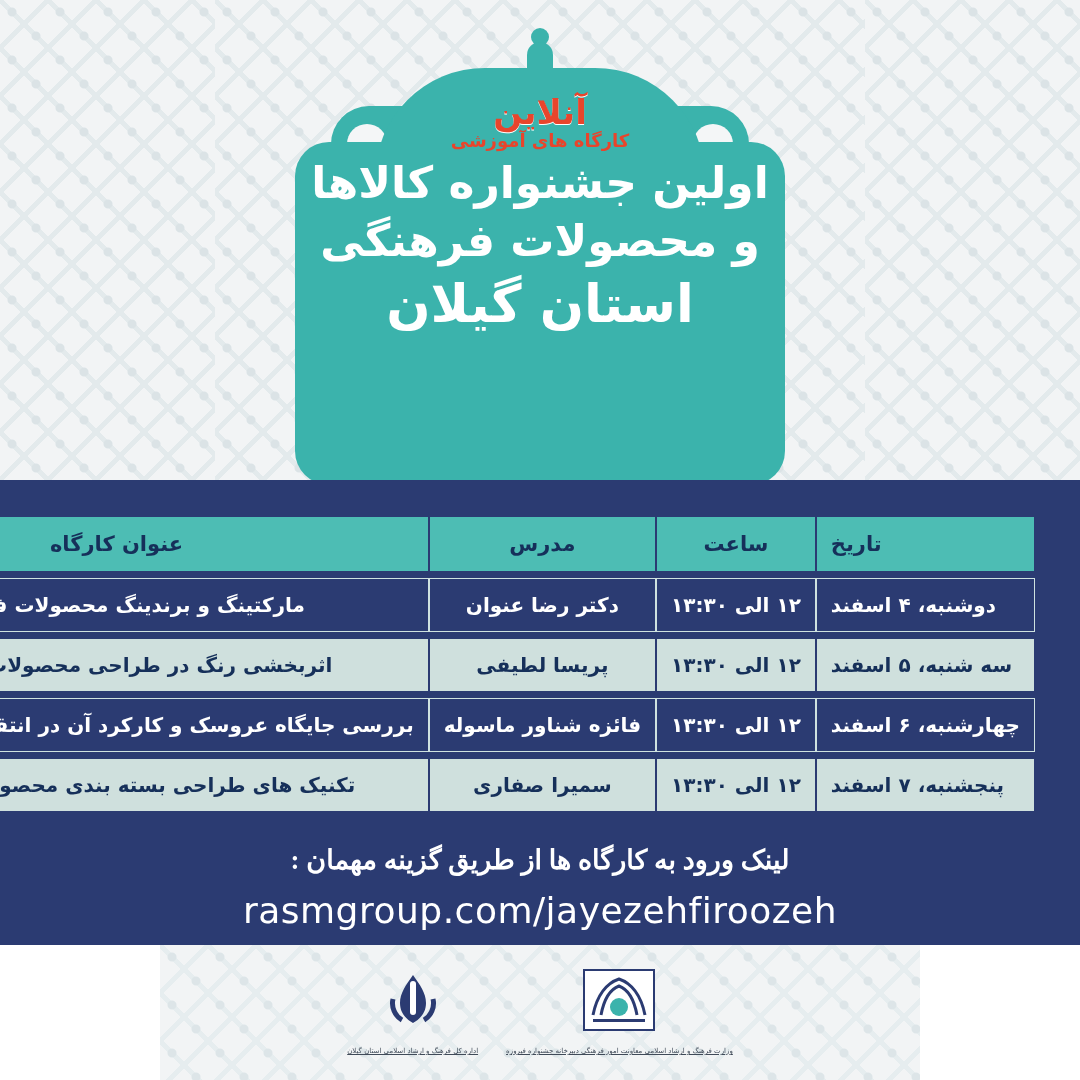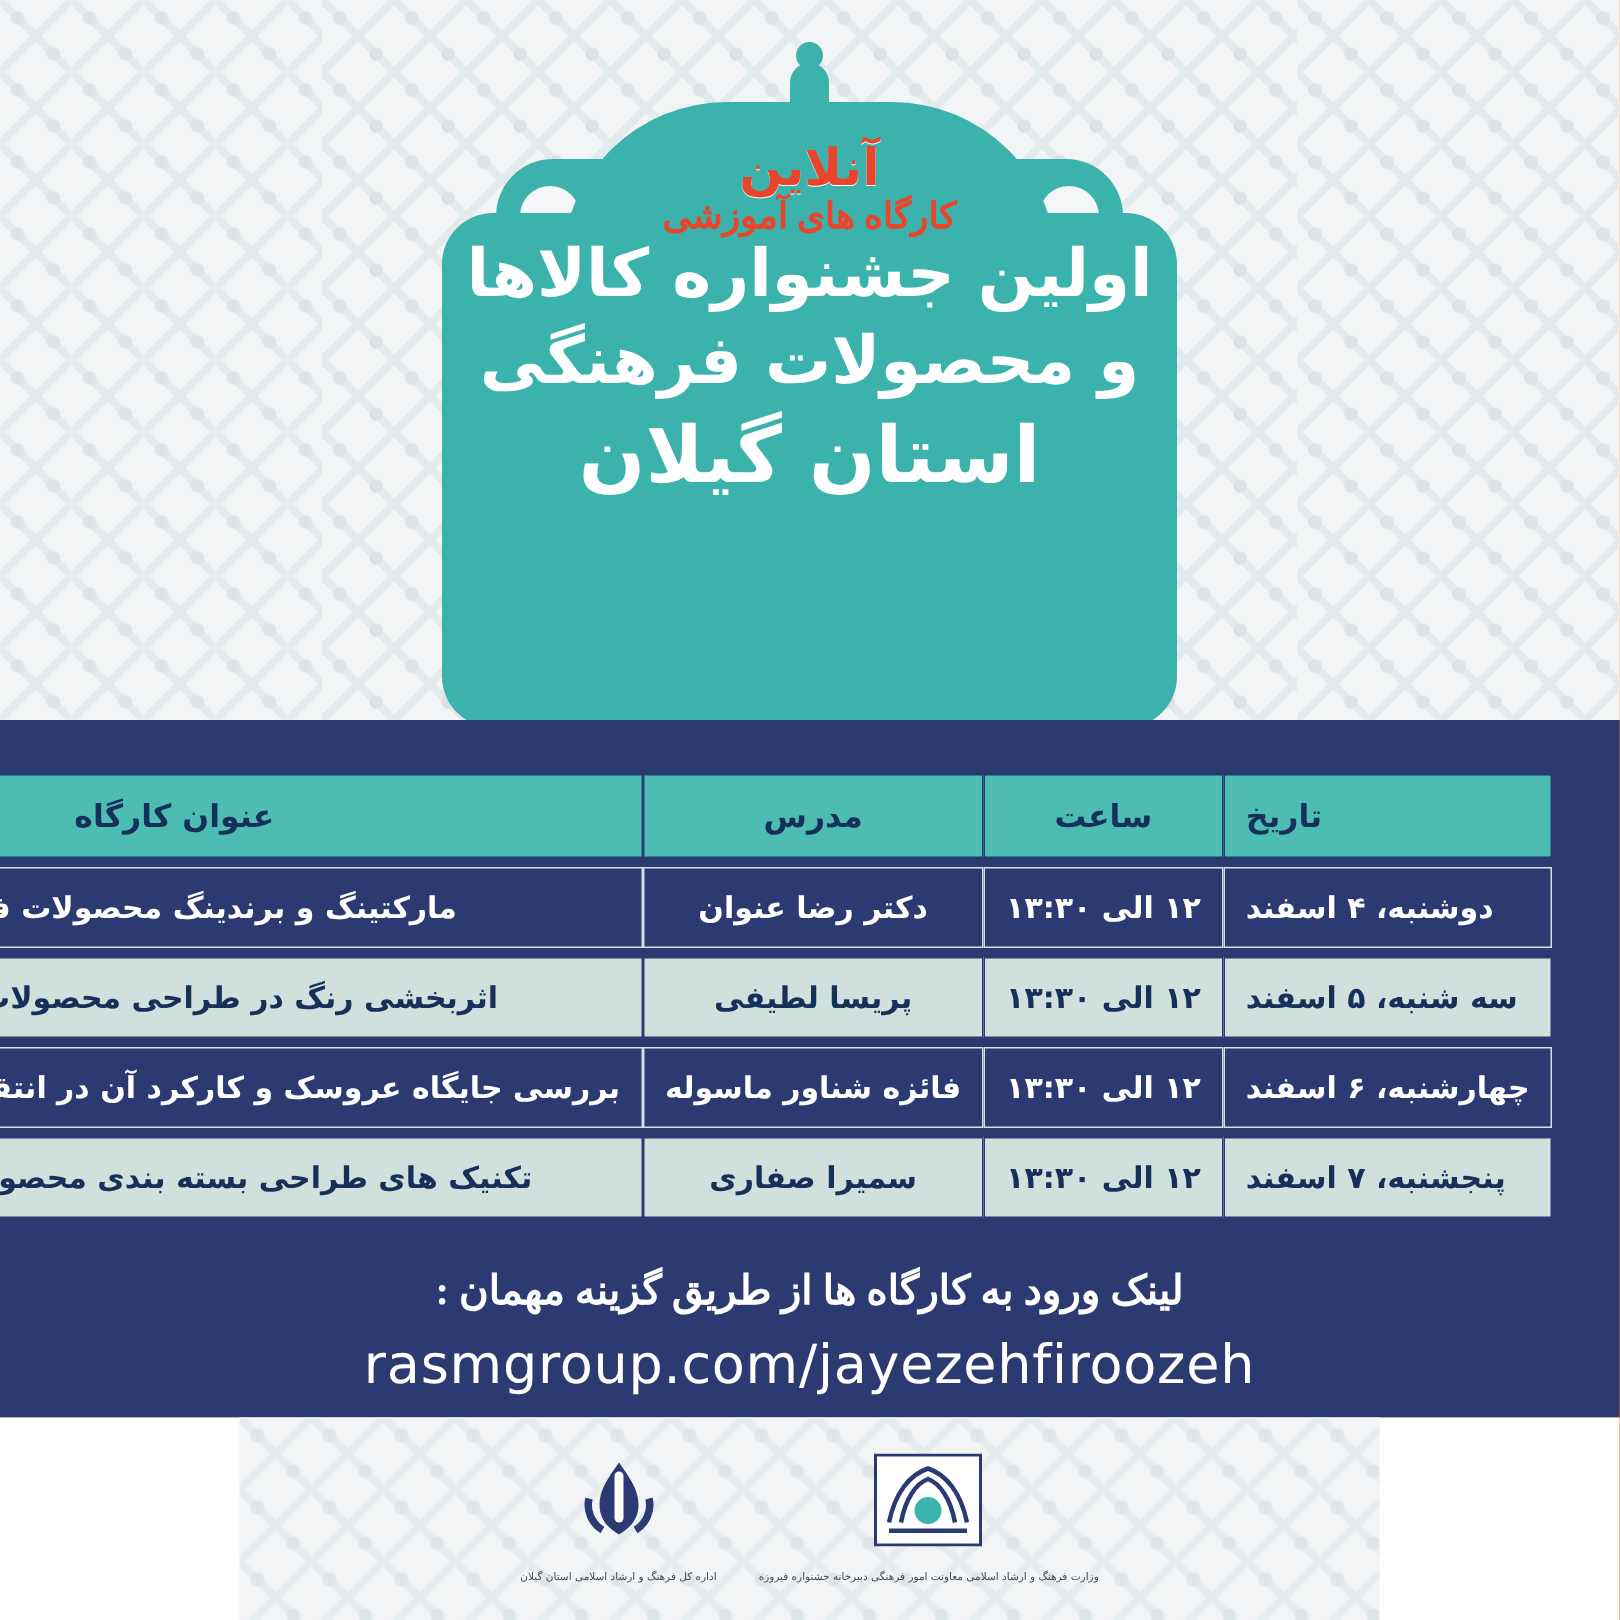--- a/index.html
+++ b/index.html
@@ -128,24 +128,23 @@
     font-weight: bold;
     color: #e8452c;
     letter-spacing: 1px;
     text-shadow: 0 1px 0 #ffffff;
   }
   .workshops-word {
     position: absolute;
     top: -12px;
     left: 50%;
     transform: translateX(-50%);
-    font-size: 24px;
+    font-size: 18px;
     font-weight: bold;
     color: #e8452c;
-    font-family: Liberation Serif, serif;
   }
   .line-sub {
     margin-top: 28px;
     font-size: 26px;
     font-weight: bold;
     letter-spacing: 0.5px;
   }
   .line-main {
     margin-top: 12px;
     font-size: 44px;
@@ -259,20 +258,21 @@
     align-items: center;
     gap: 28px;
   }
   .logo-block { text-align: center; }
   .logo-caption {
     font-size: 7px;
     color: #3f4a58;
     margin-top: 16px;
     line-height: 1.25;
     direction: rtl;
+    text-decoration: underline;
   }
   .logo-svg { display: block; margin: 0 auto; }
 </style>
 </head>
 <body>
 
 <div class="poster">
 
   <div class="top-area">
     <div class="pattern-left pattern-band"></div>

